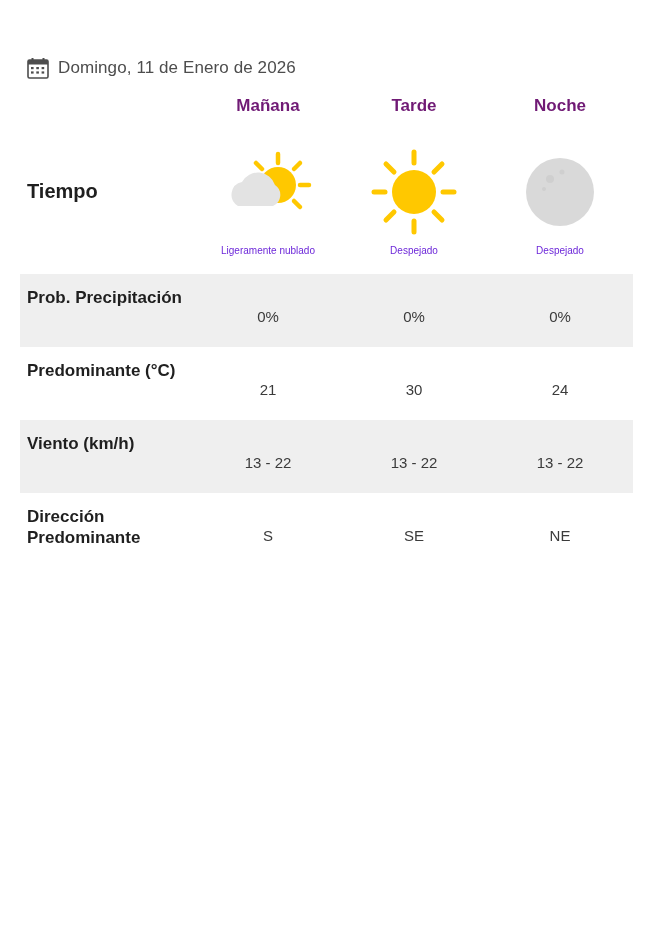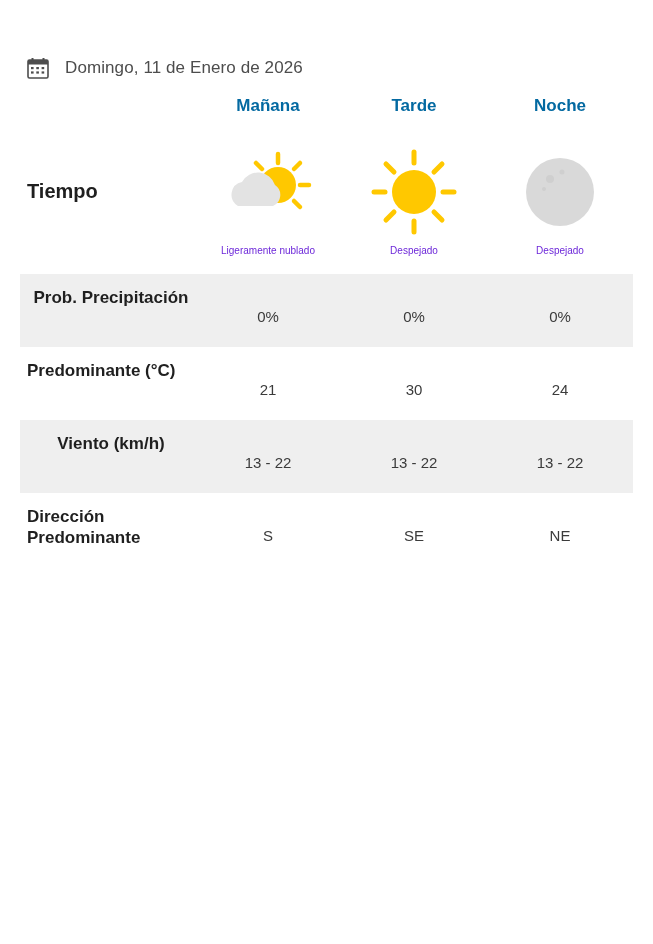--- a/index.html
+++ b/index.html
@@ -13,21 +13,21 @@
     width: 653px;
     height: 944px;
     background: #ffffff;
     overflow: hidden;
   }
 
   
   .date-row {
     display: flex;
     align-items: center;
-    gap: 16px;
+    gap: 9px;
     padding: 52px 0 0 27px;
     height: 32px;
   }
   .cal-icon {
     width: 22px;
     height: 22px;
     flex: 0 0 22px;
     position: relative;
   }
   .date-text {
@@ -43,26 +43,26 @@
     border-collapse: collapse;
     table-layout: fixed;
   }
   .tbl col.c-label { width: 175px; }
   .tbl col.c-col  { width: 146px; }
 
   .hdr-cell {
     text-align: center;
     font-size: 17px;
     font-weight: bold;
-    color: #0369a1;
+    color: #701a75;
     padding: 12px 0 18px 0;
     vertical-align: middle;
   }
 
-  .row-band td { background: #efefef; text-align: center; }
+  .row-band td { background: #efefef; }
   .row-plain td { background: #ffffff; }
 
   .rowlabel {
     font-size: 17px;
     font-weight: bold;
     color: #1f1f1f;
     padding: 14px 0 0 7px;
     vertical-align: top;
     text-align: left;
     line-height: 1.2;

